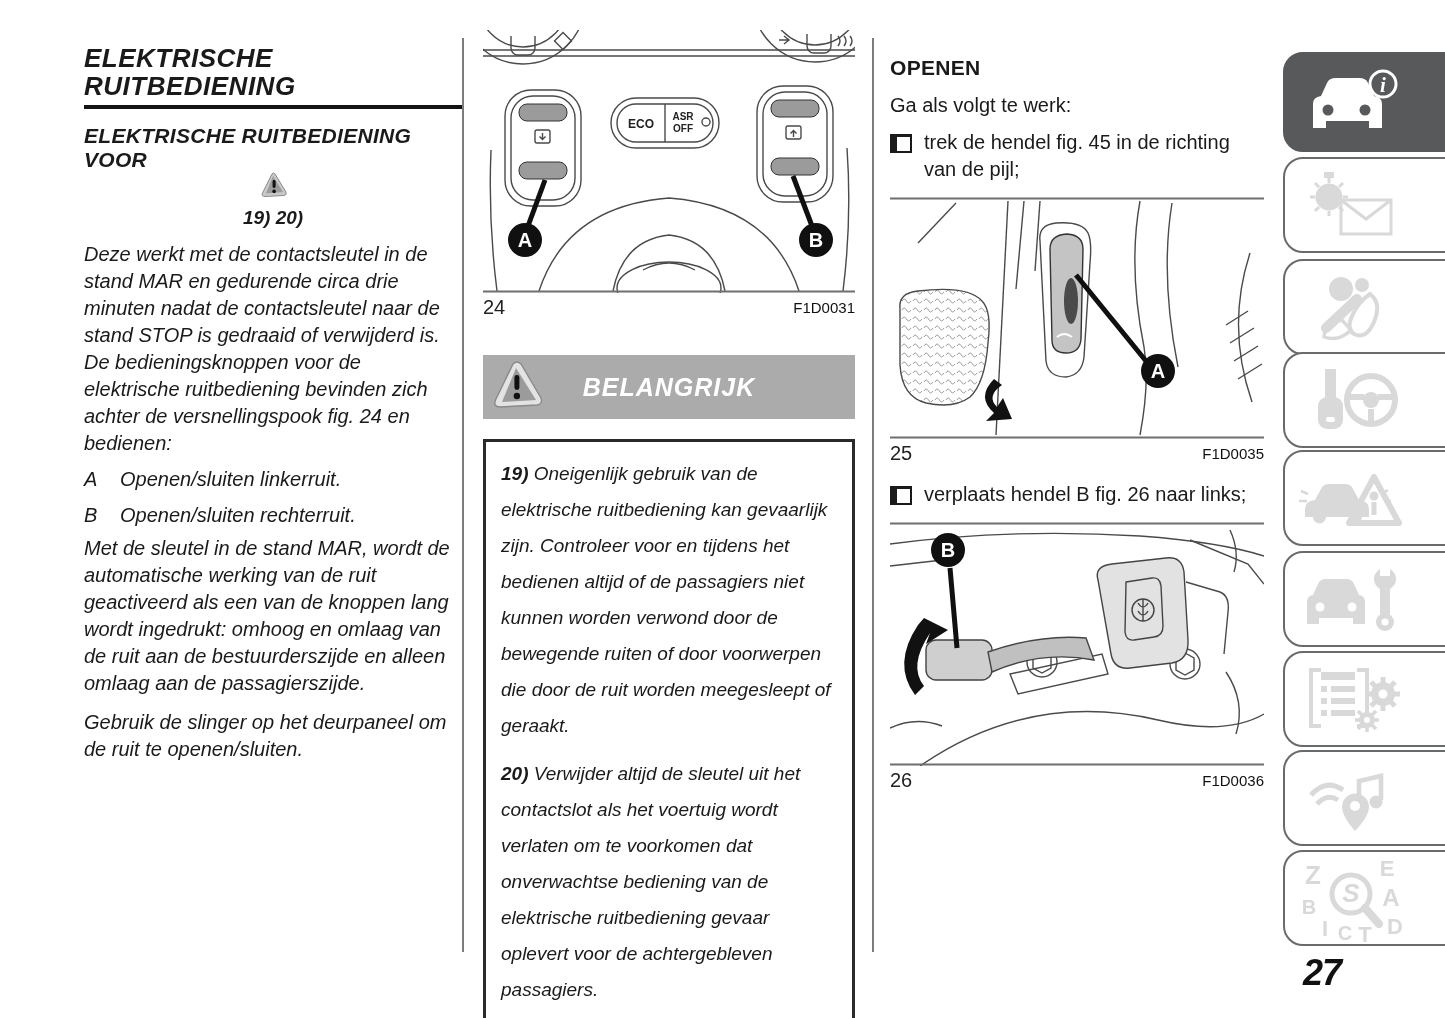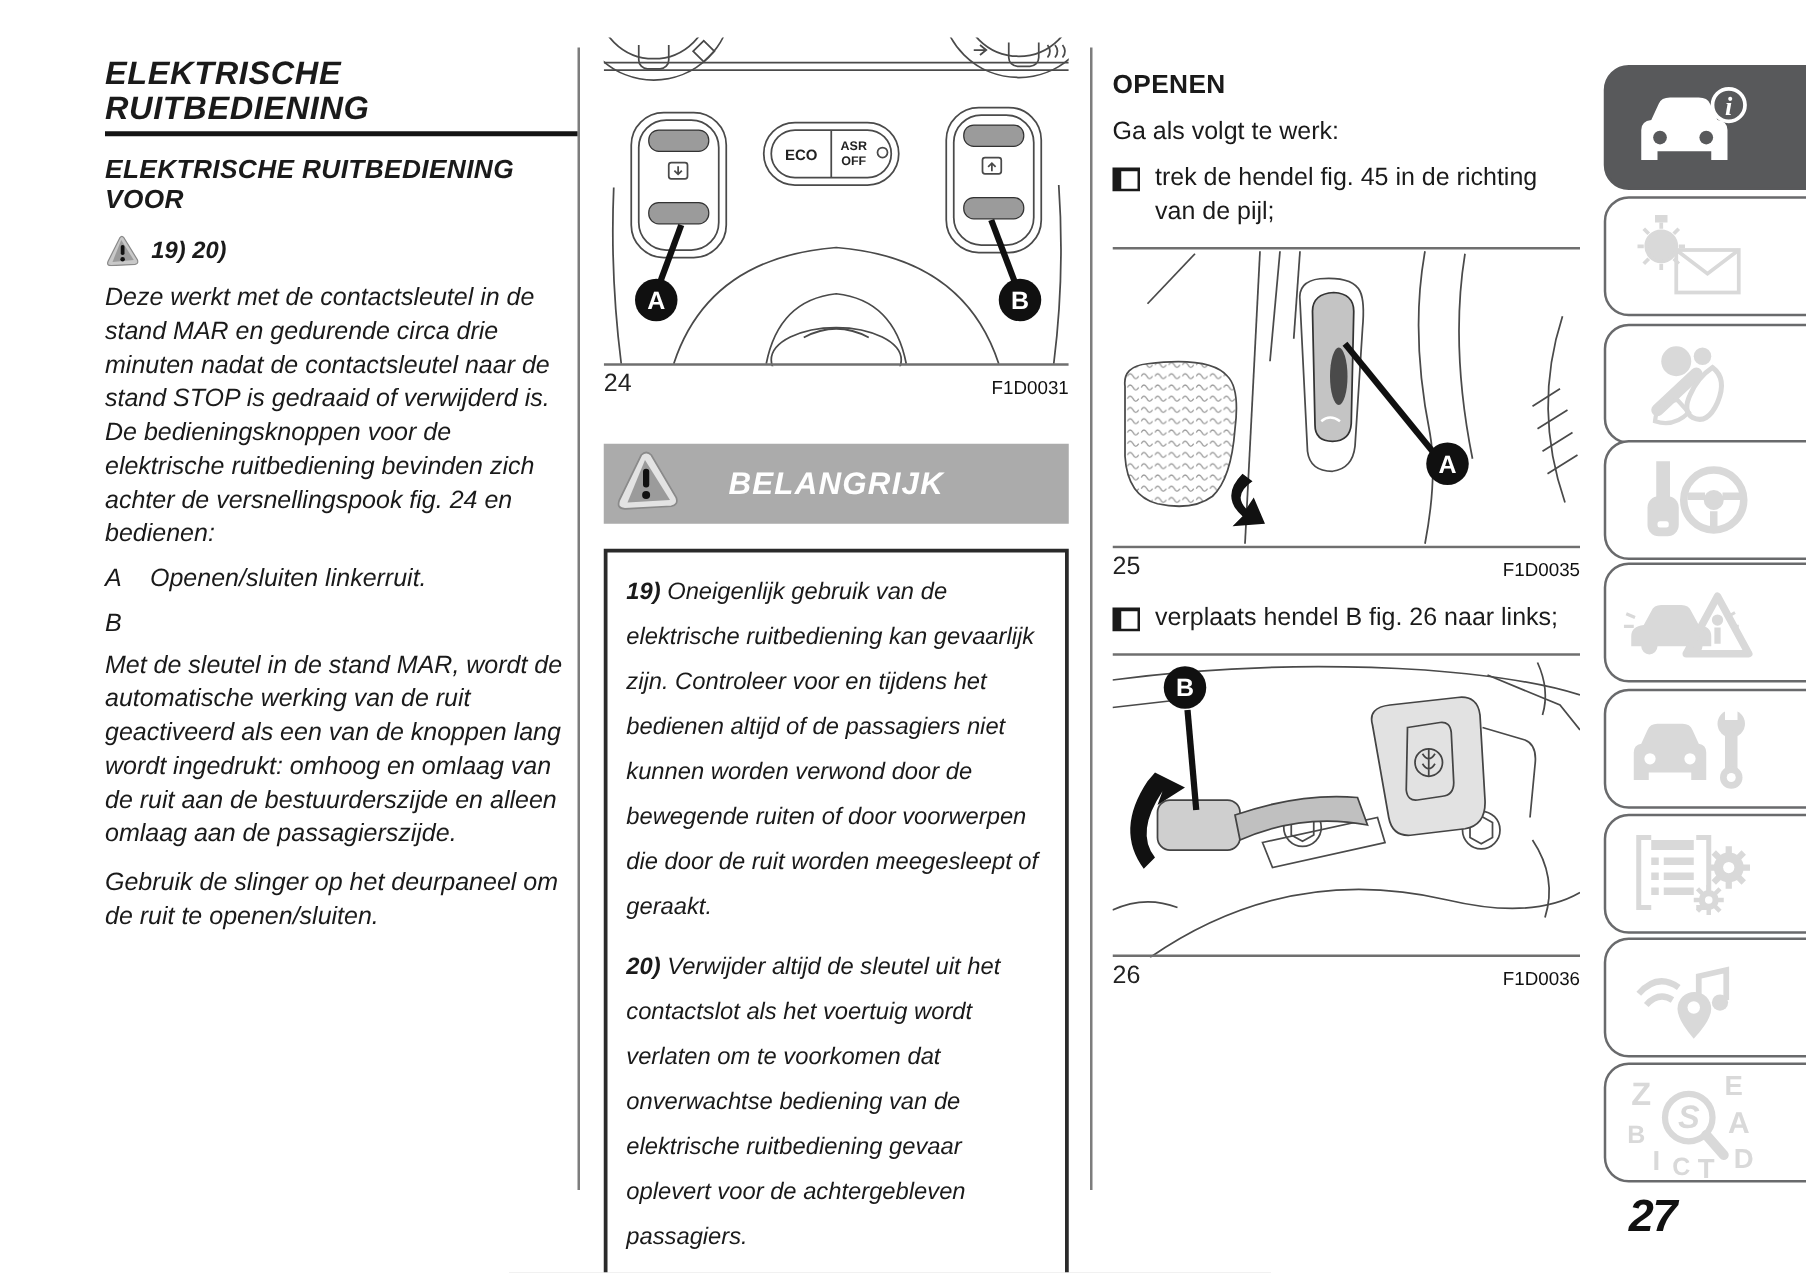--- a/index.html
+++ b/index.html
@@ -12,31 +12,31 @@
   .col-left{position:absolute;left:84px;top:44px;width:378px;font-style:italic;}
   .col-mid{position:absolute;left:483px;top:30px;width:372px;}
   .col-right{position:absolute;left:890px;top:44px;width:374px;}
 
   .h1{font-size:26px;line-height:28px;font-weight:bold;letter-spacing:.5px;
       padding-bottom:5px;border-bottom:4px solid #141414;}
   .h2{font-size:21px;line-height:24px;font-weight:bold;letter-spacing:.3px;margin-top:15px;}
   .body-p{font-size:20px;line-height:27px;margin:0;}
   .mt12{margin-top:12px}.mt16{margin-top:16px}
 
-  .warn-row{display:flex;align-items:center;gap:10px;margin-top:16px;}
+  .warn-row{display:flex;align-items:center;gap:10px;margin-top:0;flex-direction:column;}
   .warn-refs{font-size:19px;font-weight:bold;}
 
   .ab-list{margin:6px 0;}
   .ab-item{display:flex;font-size:20px;line-height:27px;margin-top:9px;}
   .ab-item .ab-label{width:36px;flex:none;}
 
   
   .fig{display:block;}
   .fig svg{display:block;}
-  .fig-caption{display:flex;justify-content:space-between;align-items:flex-end;
+  .fig-caption{display:flex;justify-content:space-between;align-items:center;
                padding-top:3px;}
   .fig-num{font-size:20px;color:#222;}
   .fig-code{font-size:15px;font-weight:normal;color:#111;}
 
   
   .imp-bar{margin-top:36px;height:64px;background:#ababab;position:relative;
            display:flex;align-items:center;justify-content:center;}
   .imp-bar-title{color:#ffffff;font-weight:bold;font-style:italic;font-size:25px;letter-spacing:1px;}
   .imp-tri{position:absolute;left:8px;top:5px;}
   .imp-box{margin-top:20px;border:3px solid #2a2a2a;padding:14px 15px 16px 15px;}
@@ -89,20 +89,21 @@
     <p class="body-p mt12">Deze werkt met de contactsleutel in de stand MAR en gedurende circa drie minuten nadat de contactsleutel naar de stand STOP is gedraaid of verwijderd is.</p>
     <p class="body-p">De bedieningsknoppen voor de elektrische ruitbediening bevinden zich achter de versnellingspook fig. 24 en bedienen:</p>
 
     <div class="ab-list">
       <div class="ab-item">
         <span class="ab-label">A</span>
         <span>Openen/sluiten linkerruit.</span>
       </div>
       <div class="ab-item">
         <span class="ab-label">B</span>
+        <span>Openen/sluiten rechterruit.</span>
       </div>
     </div>
 
     <p class="body-p">Met de sleutel in de stand MAR, wordt de automatische werking van de ruit geactiveerd als een van de knoppen lang wordt ingedrukt: omhoog en omlaag van de ruit aan de bestuurderszijde en alleen omlaag aan de passagierszijde.</p>
 
     <p class="body-p mt12">Gebruik de slinger op het deurpaneel om de ruit te openen/sluiten.</p>
   </div>
 
   <div class="col-mid">
 

